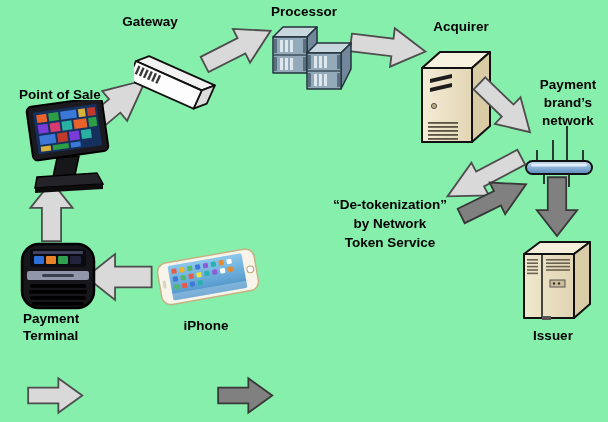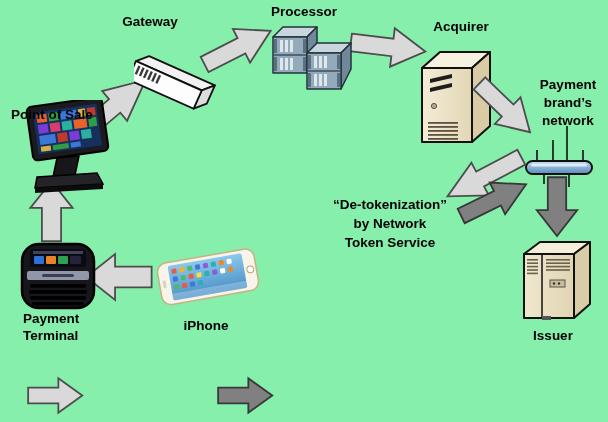--- a/index.html
+++ b/index.html
@@ -307,21 +307,21 @@
       </svg>
   </div>
   <div class="arrow pan z3" style="left:526px;top:184px;width:62px;height:46px;transform:rotate(90deg);">
     <svg viewBox="0 0 100 50" preserveAspectRatio="none">
         <polygon points="2,15 55,15 55,3 97,25 55,47 55,35 2,35"></polygon>
       </svg>
   </div>
 
   <div class="label z3" style="left:262px;top:3px;width:84px;">Processor</div>
   <div class="label z3" style="left:108px;top:13px;width:84px;">Gateway</div>
-  <div class="label z3" style="left:0px;top:86px;width:104px;margin-top:20px;">Point of Sale</div>
+  <div class="label z3" style="left:8px;top:86px;width:104px;">Point of Sale</div>
   <div class="label z3" style="left:419px;top:18px;width:84px;">Acquirer</div>
   <div class="label z3" style="left:526px;top:76px;width:84px;">Payment
 brand’s
 network</div>
   <div class="label wide-lh z3" style="left:328px;top:195px;width:124px;">“De-tokenization”
 by Network
 Token Service</div>
   <div class="label z3" style="left:511px;top:327px;width:84px;">Issuer</div>
   <div class="label tight z3" style="left:23px;top:310px;width:84px;">Payment
 Terminal</div>

